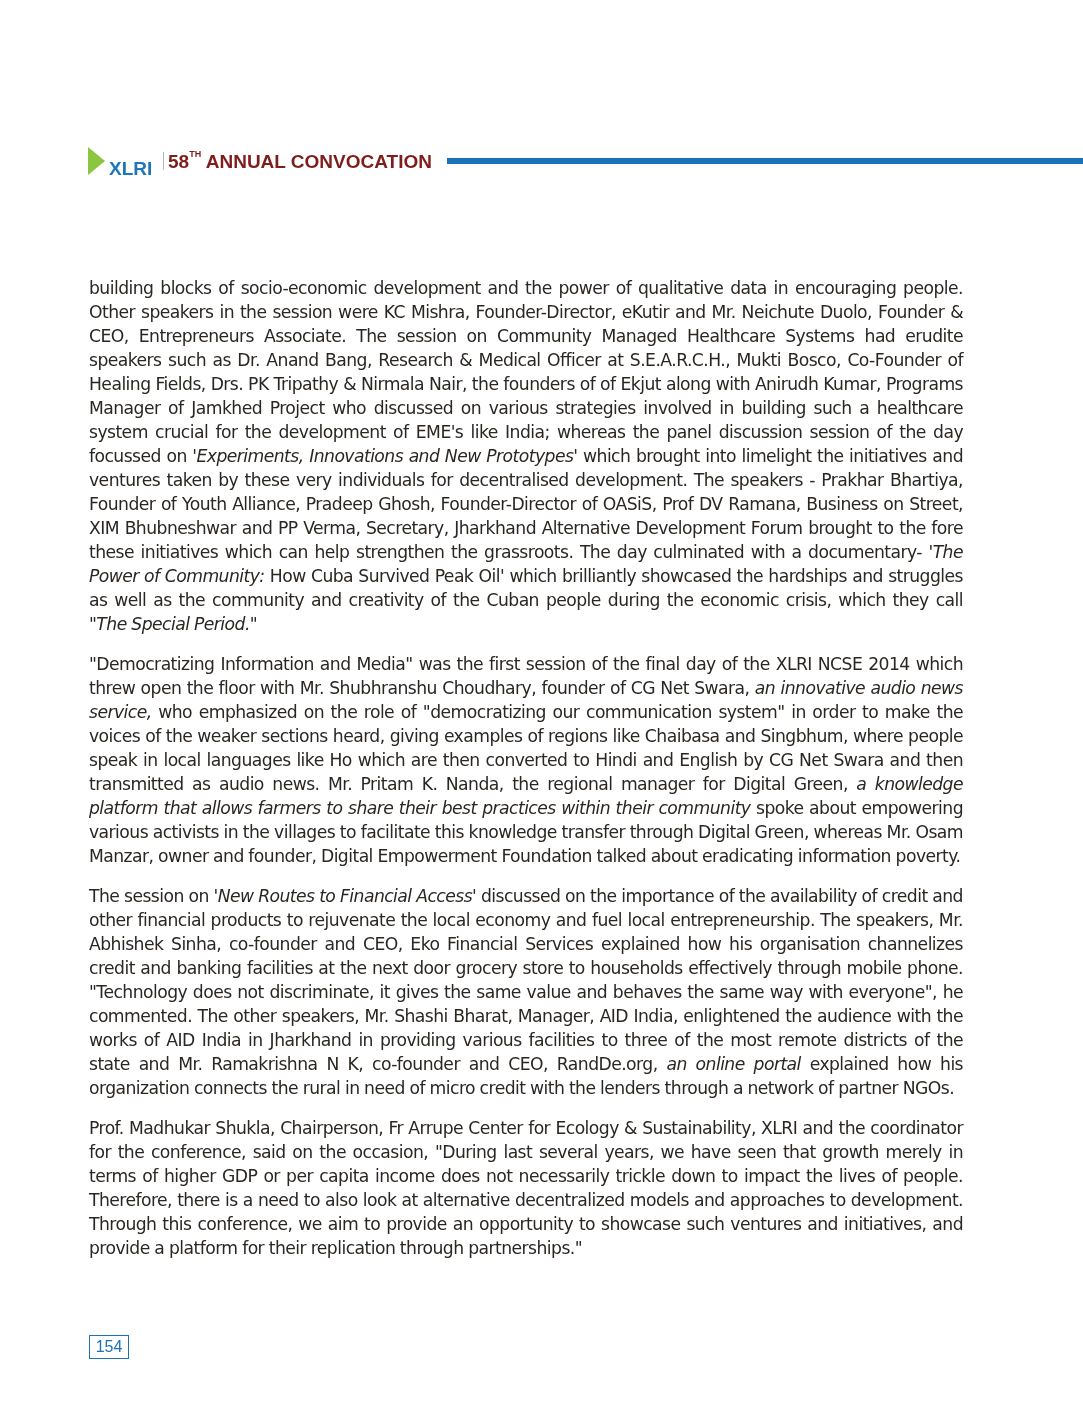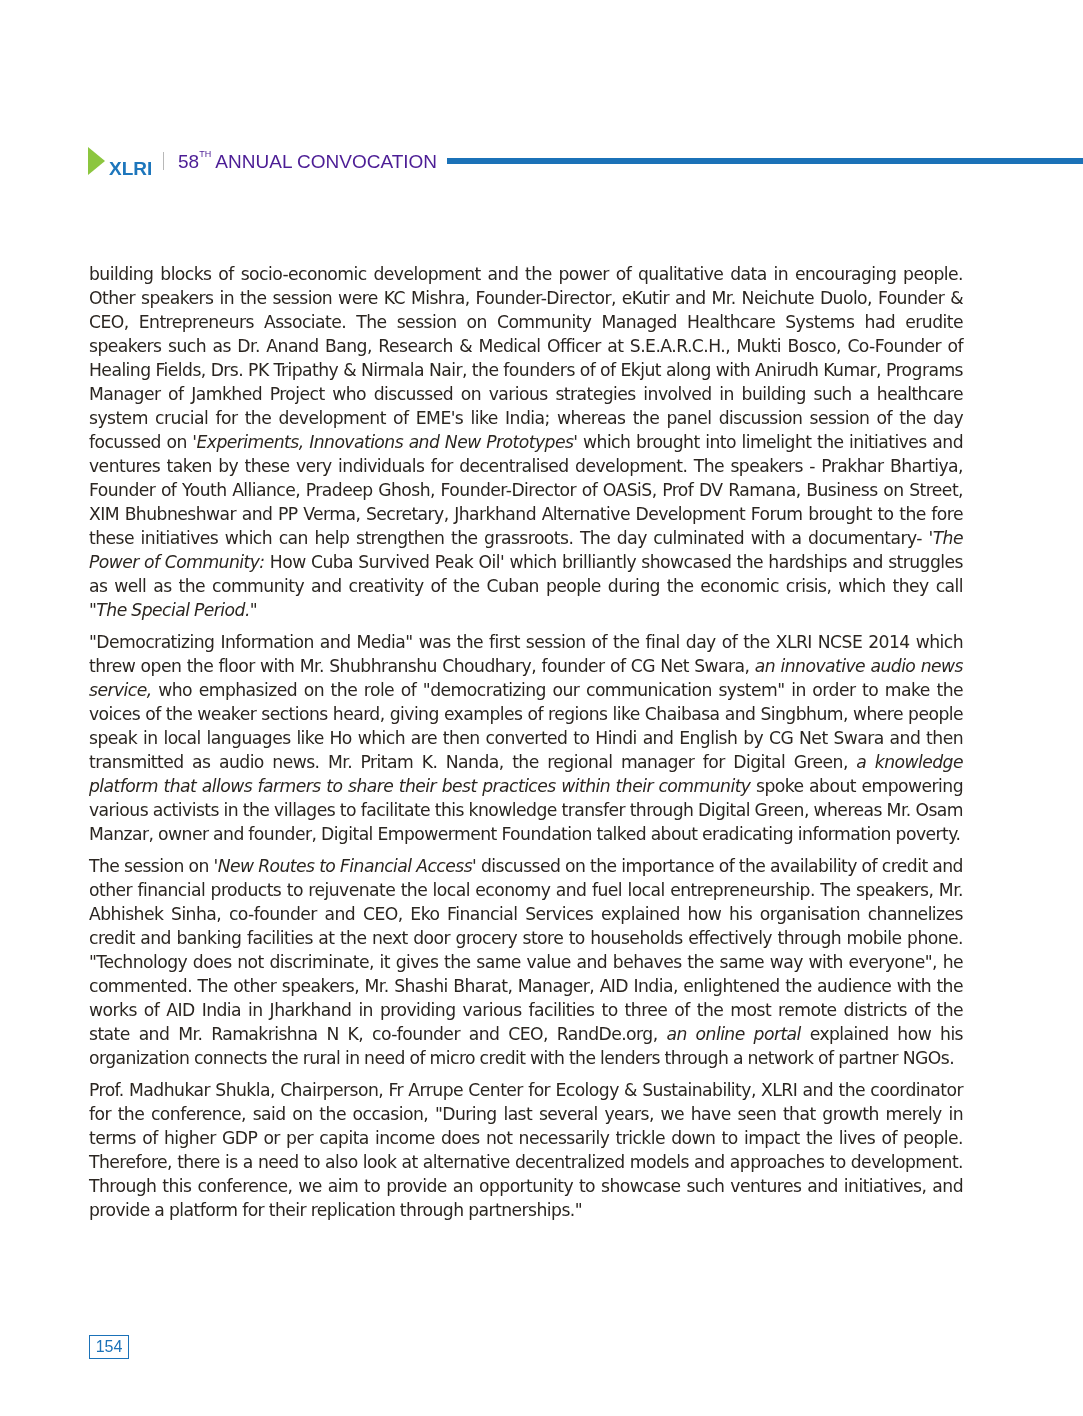--- a/index.html
+++ b/index.html
@@ -4,28 +4,28 @@
 <style>
   html, body { margin: 0; padding: 0; background: #ffffff; }
   body { width: 1083px; height: 1416px; position: relative; overflow: hidden; }
   .header { position: absolute; left: 88px; top: 145px; height: 32px; width: 995px; }
   .logo-arrow { position: absolute; left: 0; top: 2px; width: 0; height: 0;
     border-top: 14px solid transparent; border-bottom: 14px solid transparent;
     border-left: 17px solid #8cc63f; }
   .logo-text { position: absolute; left: 21px; top: 5px; font-family: "Liberation Sans", sans-serif;
     font-weight: bold; font-size: 19px; color: #1d76bc; letter-spacing: 0px; margin-top: 8px; }
   .sep { position: absolute; left: 75px; top: 7px; width: 1px; height: 18px; background: #b8b8b8; }
-  .conv { position: absolute; left: 90px; top: 6px; font-family: "Liberation Sans", sans-serif;
-    font-size: 19px; color: #4c1d95; font-weight: normal; white-space: nowrap; }
+  .conv { position: absolute; left: 80px; top: 6px; font-family: "Liberation Sans", sans-serif;
+    font-size: 19px; color: #7f1d1d; font-weight: bold; white-space: nowrap; }
   .conv sup { font-size: 9px; vertical-align: top; position: relative; top: -2px; }
   .rule { position: absolute; left: 359px; top: 13px; right: 0; height: 6px; background: #1b72b8; }
   .content { position: absolute; left: 89px; top: 260px; width: 874px;
     font-family: "DejaVu Sans", sans-serif; font-size: 17.2px; line-height: 24px;
     color: #2b2621; text-align: justify; letter-spacing: -0.55px; word-spacing: -0.3px; }
-  .content p { margin: 2px 0 8px 0; }
+  .content p { margin: 16px 0 8px 0; }
   .content em { font-style: italic; }
   .page-num { position: absolute; left: 89px; top: 1327px; width: 38px; height: 22px;
     border: 1.5px solid #1b72b8; font-family: "Liberation Sans", sans-serif; font-size: 16px;
     color: #1b72b8; text-align: center; line-height: 22px; margin-top: 8px; }
 </style>
 </head>
 <body>
 
 <div class="header">
   <div class="logo-arrow"></div>

